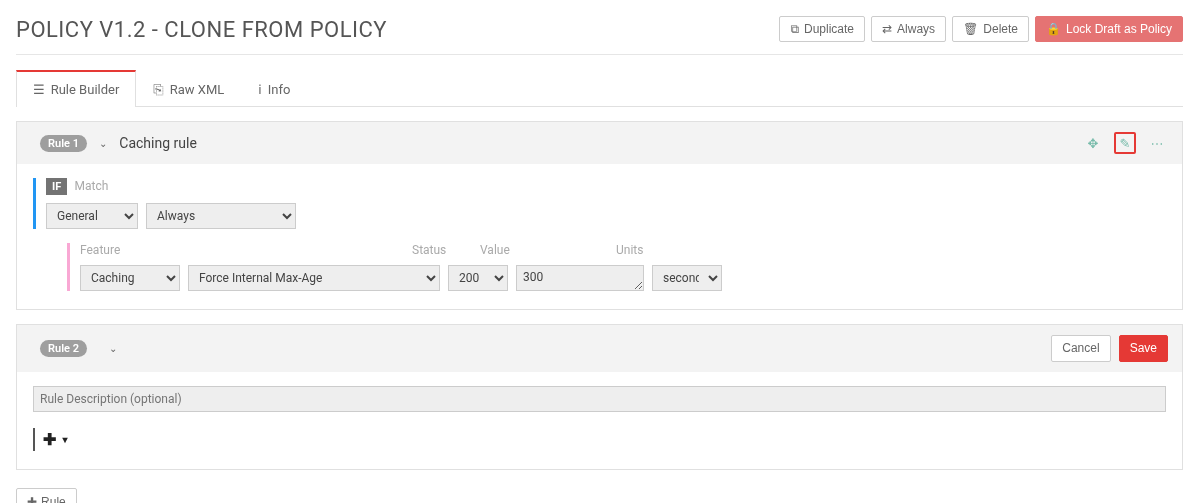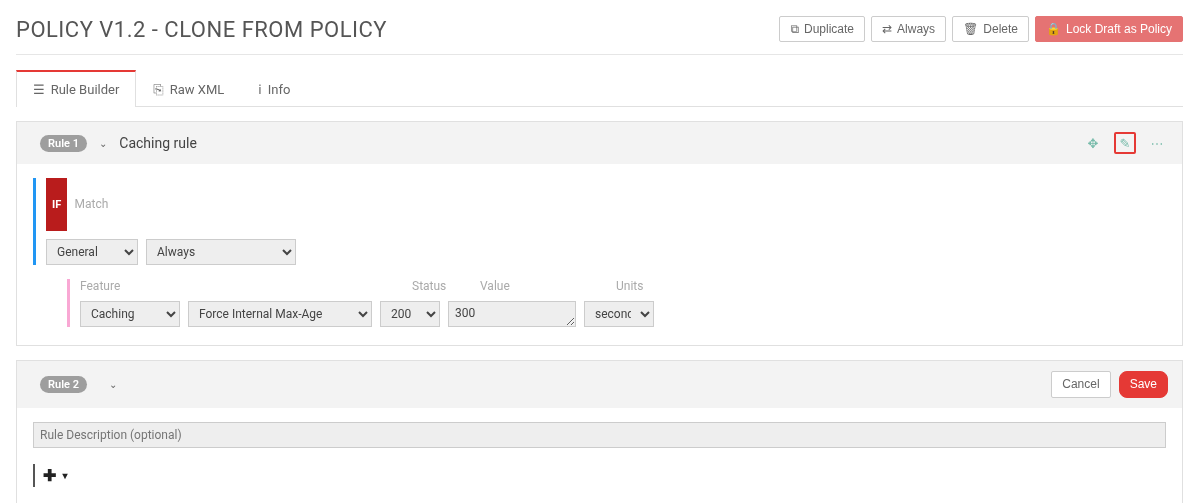--- a/index.html
+++ b/index.html
@@ -40,21 +40,20 @@
   }
   .btn-primary {
     background: #e57373;
     border-color: #e57373;
     color: #fff;
   }
   .btn-red {
     background: #e53935;
     border-color: #e53935;
     color: #fff;
-    border-radius: 8px;
   }
   .ico { display:inline-block; line-height:1; }
   .tabs {
     display: flex;
     border-bottom: 1px solid #e0e0e0;
     margin-top: 14px;
   }
   .tab {
     padding: 10px 16px;
     border: 1px solid transparent;
@@ -99,22 +98,22 @@
   .rule-title { color:#444; font-size:14px; }
   .rule-tools { margin-left:auto; display:flex; align-items:center; gap:10px; color:#8aa; }
   .tool-btn {
     width:22px; height:22px; display:inline-flex; align-items:center; justify-content:center;
     color:#7ba; cursor:pointer; font-size:13px;
   }
   .highlight-red { border:2px solid #e53935; border-radius:2px; }
   .rule-body { padding: 14px 16px 18px 16px; }
   .match-block { border-left: 3px solid #2196f3; padding-left: 10px; }
   .if-tag {
-    background:#b91c1c; color:#fff; font-size:11px; font-weight:700;
-    padding:20px 6px; display:inline-block;
+    background:#737373; color:#fff; font-size:11px; font-weight:700;
+    padding:2px 6px; display:inline-block;
   }
   .muted { color:#aaa; font-size:12px; }
   .row { display:flex; gap:8px; align-items:flex-end; margin-top:8px; }
   select, input[type=text], textarea {
     font-family: inherit;
     font-size: 12px;
     padding: 4px 6px;
     border: 1px solid #ccc;
     background: #eee;
     color:#444;
@@ -128,21 +127,21 @@
     margin-left: 34px;
     margin-top: 14px;
     padding-left: 10px;
   }
   .feature-labels { display:flex; gap:8px; color:#aaa; font-size:12px; }
   .col-feature { width: 324px; }
   .col-status  { width: 60px; }
   .col-value   { width: 128px; }
   .col-units   { width: 70px; }
   .sel-caching { width:100px; }
-  .sel-force   { width:184px; }
+  .sel-force   { width:252px; }
   .sel-status  { width:60px; }
   .ta-value    { width:128px; background:#eee; }
   .sel-units   { width:70px; }
   .rule2-head { display:flex; align-items:center; }
   .rule2-actions { margin-left:auto; display:flex; gap:8px; }
   .desc-input {
     width:100%; height:34px; border:1px solid #ddd; background:#fff;
     padding:6px 10px; font-size:13px; color:#888;
   }
   .plus-toggle {

